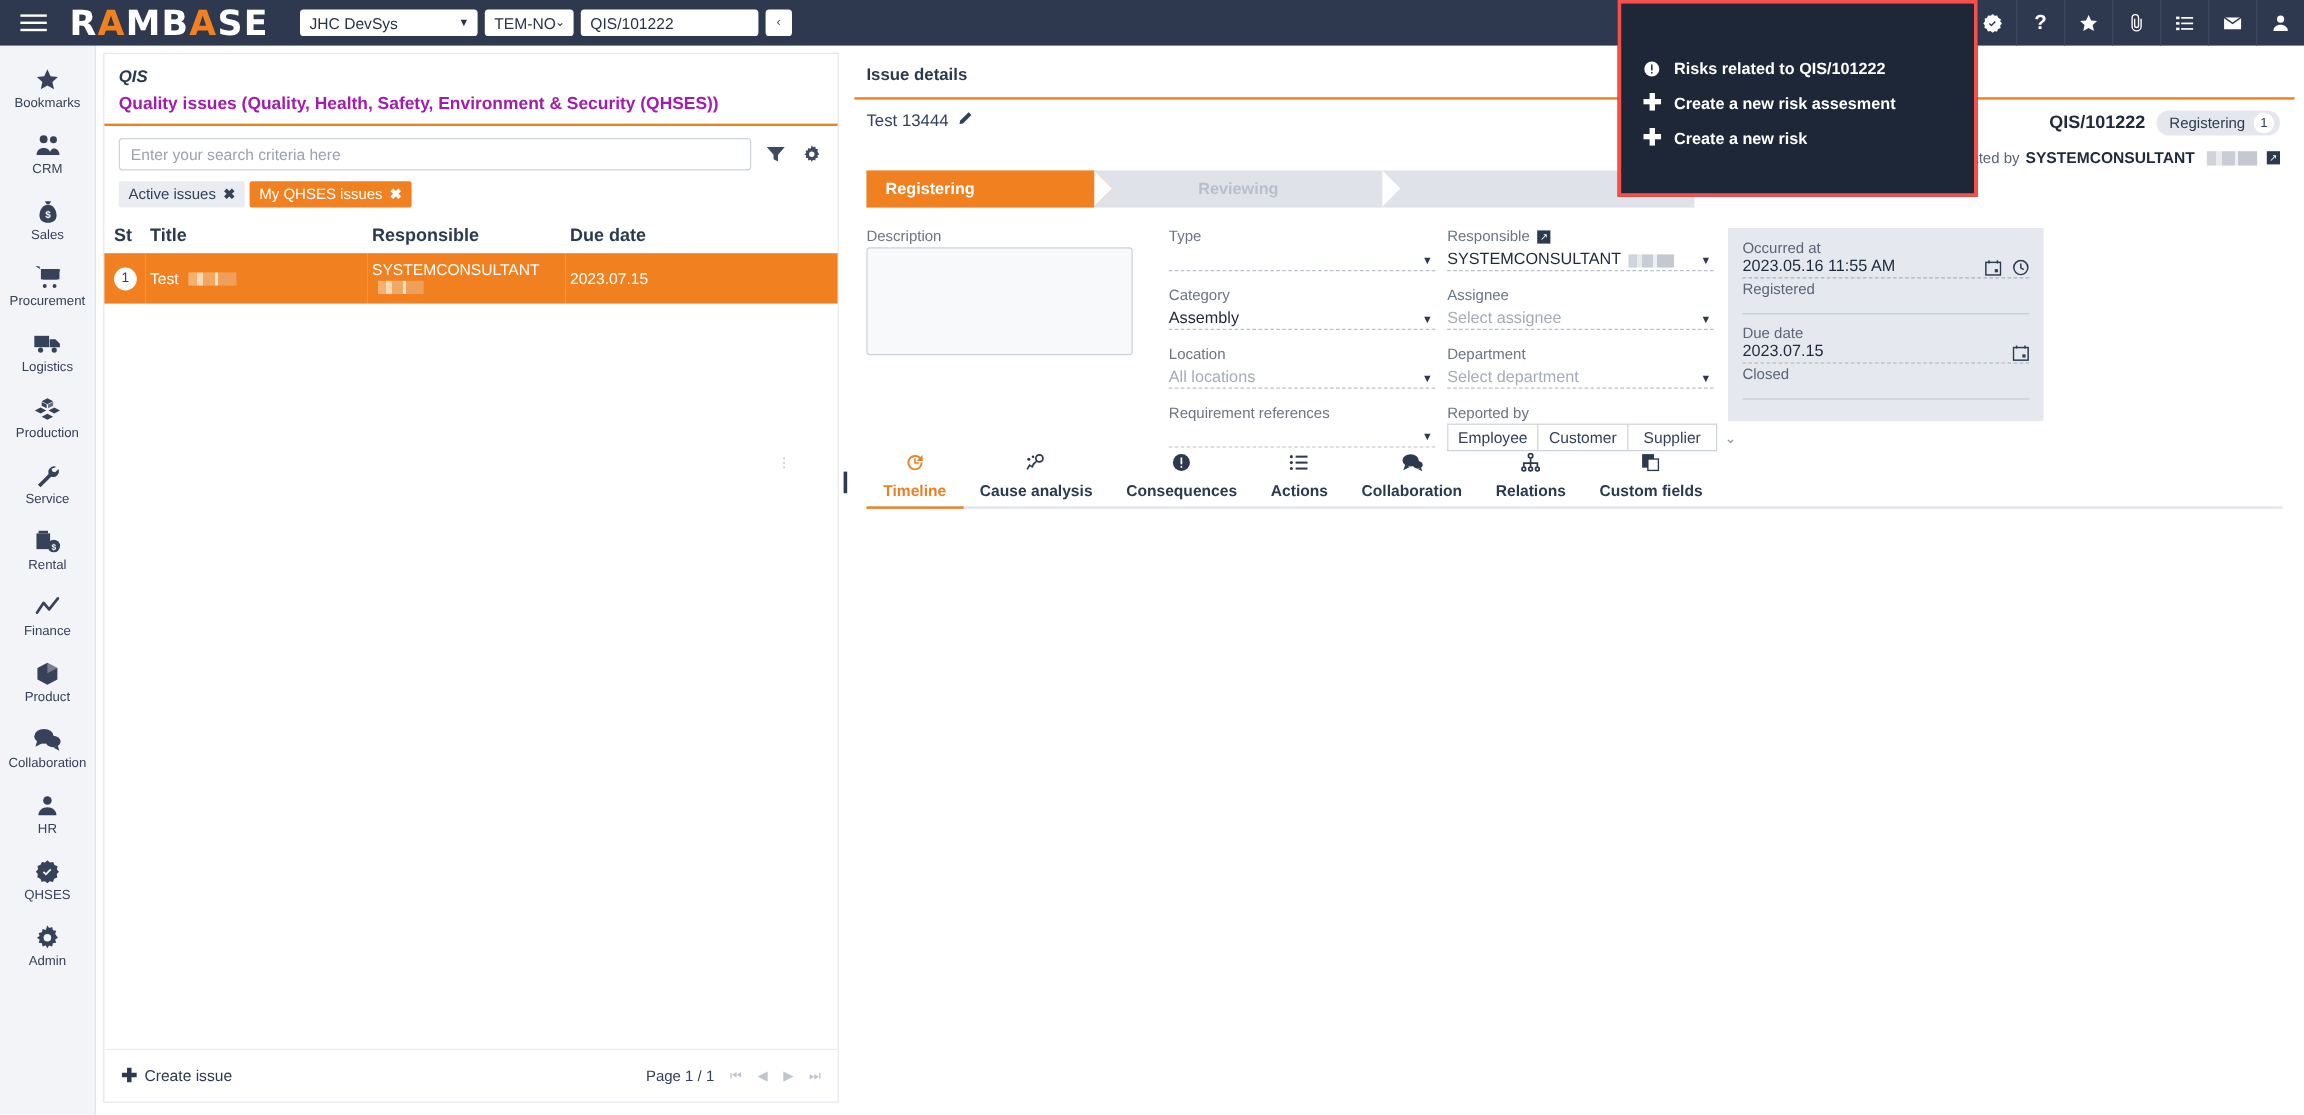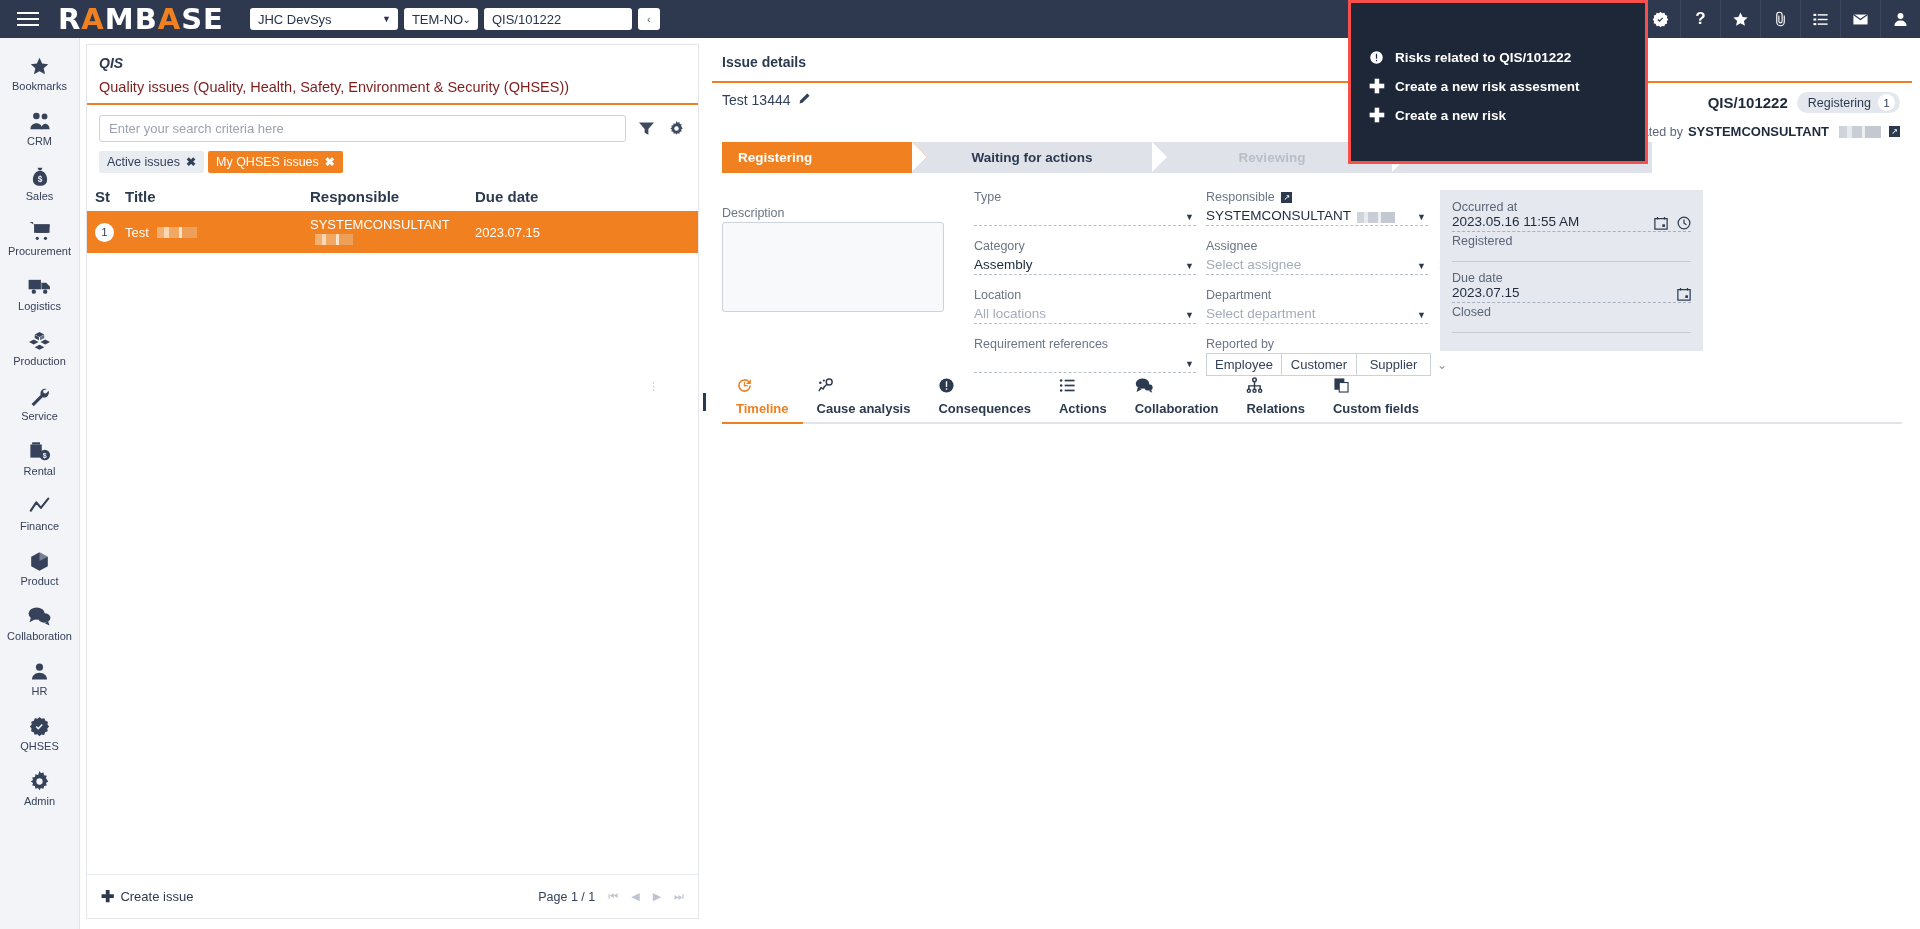--- a/index.html
+++ b/index.html
@@ -73,21 +73,21 @@
   .navitem .ni { height:22px; display:flex; align-items:center; justify-content:center; }
   .navitem .ni svg { fill:#36415a; }
   .navitem .nl { font-size:11px; margin-top:3px; color:#36415a; white-space:nowrap; }
 
   
   .listpanel {
     position:absolute; left:86px; top:44px; width:613px; height:875px;
     background:#fff; border:1px solid #e3e7ec;
   }
   .lp-title { font-size:14px; font-weight:bold; color:#2c3a4f; padding:10px 12px 2px 12px;font-style:italic; }
-  .lp-sub { font-size:14.5px; font-weight:normal; color:#7f1d1d; padding:6px 12px 8px 12px;
+  .lp-sub { font-size:14.5px; font-weight:bold; color:#a21caf; padding:6px 12px 8px 12px;
             border-bottom:2px solid #ef8022; }
   .lp-searchrow { display:flex; align-items:center; padding:10px 12px 0 12px; gap:10px; }
   .lp-search {
     flex:1; height:27px; border:1px solid #cdd3db; border-radius:3px; padding:0 9px;
     font-size:13px; color:#7c8595; font-family:"Liberation Sans", sans-serif;
     background:#fff;
   }
   .lp-search::placeholder { color:#9aa3b1; }
   .ibtn { width:20px; height:22px; display:flex; align-items:center; justify-content:center;
           color:#3d4a60; cursor:pointer; }
@@ -168,21 +168,21 @@
   .form { position:absolute; left:10px; top:146px; width:1180px; }
   .fl { font-size:12.5px; color:#6b7585; margin-bottom:2px; }
   .fv { font-size:13.5px; color:#1f2a3c; }
   .fv.ph { color:#a4acb9; }
   .fld { position:relative; margin-bottom:13px; }
   .fld .under { border-bottom:1px dashed #b9c0cb; height:20px; display:flex; align-items:flex-end;
                 padding-bottom:2px; position:relative; }
   .fld .arr { position:absolute; right:2px; bottom:3px; font-size:9px; color:#2c3a4f; cursor:pointer; }
   .fld .clr { position:absolute; right:-22px; bottom:1px; font-size:13px; font-weight:bold; color:#2c3a4f; cursor:pointer; }
 
-  .col-desc { position:absolute; left:0; top:16px; width:245px; }
+  .col-desc { position:absolute; left:0; top:0; width:245px; }
   .desc-area { width:222px; height:90px; border:1px solid #cdd3db; border-radius:3px; background:#f7f9fb;
                resize:none; font-family:"Liberation Sans", sans-serif; font-size:13px; }
   .col-a { position:absolute; left:252px; top:0; width:222px; }
   .col-b { position:absolute; left:484px; top:0; width:222px; }
 
   .extlink { display:inline-block; width:11px; height:11px; background:#2c3a4f; color:#fff;
              font-size:8px; text-align:center; line-height:11px; vertical-align:1px; margin-left:3px; }
 
   .segbtns { display:flex; }
   .segbtn { height:23px; border:1px solid #ccd2da; background:#fff; font-size:13px; color:#33415a;
@@ -196,21 +196,21 @@
   .ic-row { margin-bottom:2px; position:relative; }
   .ic-lbl { font-size:12.5px; color:#5b6577; }
   .ic-val { font-size:13.5px; color:#1f2a3c; border-bottom:1px dashed #a9b1be; padding-bottom:2px; padding-right:55px; }
   .ic-sub { font-size:12.5px; color:#5b6577; margin-top:2px; }
   .ic-icons { position:absolute; right:0; top:16px; display:flex; gap:9px; }
   .ic-sep { border-top:1px solid #c3cad4; margin:13px 0 9px 0; }
 
   
   .tabs { position:absolute; left:10px; top:330px; width:1180px; height:50px;
           border-bottom:2px solid #e1e5ea; display:flex; }
-  .tab { display:flex; flex-direction:column; align-items:flex-start; justify-content:flex-end;
+  .tab { display:flex; flex-direction:column; align-items:center; justify-content:flex-end;
          padding:0 14px 6px 14px; cursor:pointer; position:relative; }
   .tab .ti { height:22px; display:flex; align-items:center; }
   .tab .tl { font-size:13px; font-weight:bold; color:#2c3a4f; margin-top:5px; }
   .tab.active .tl { color:#ef8022; }
   .tab.active:after { content:""; position:absolute; left:0; bottom:-2px; width:100%; height:2px; background:#ef8022; }
   .tab svg { fill:#2c3a4f; }
   .tab.active svg { fill:#ef8022; }
 
   .drag-dots { position:absolute; left:648px; top:385px; color:#b9c0cb; font-size:11px; line-height:3px; }
   .split-handle { position:absolute; left:703px; top:393px; width:3px; height:18px; background:#2c3a4f; }
@@ -573,23 +573,20 @@
     <span>Created by</span>
     <b>SYSTEMCONSULTANT</b>
     <span class="redact" style="width:42px;height:12px"></span>
     <span class="extlink">↗</span>
   </div>
 
   <div class="flow">
     <div class="step first" style="width:190px">
       <span class="lbl">Registering</span>
     </div>
-    <div class="step grey" style="width:240px">
-      <span class="lbl">Waiting for actions</span>
-    </div>
     <div class="step grey muted" style="width:240px">
       <span class="lbl">Reviewing</span>
     </div>
     <div class="step grey last" style="width:260px; justify-content:flex-end; padding-right:18px;">
       <span class="lbl">Closed</span>
     </div>
   </div>
 
   <div class="form">
 

